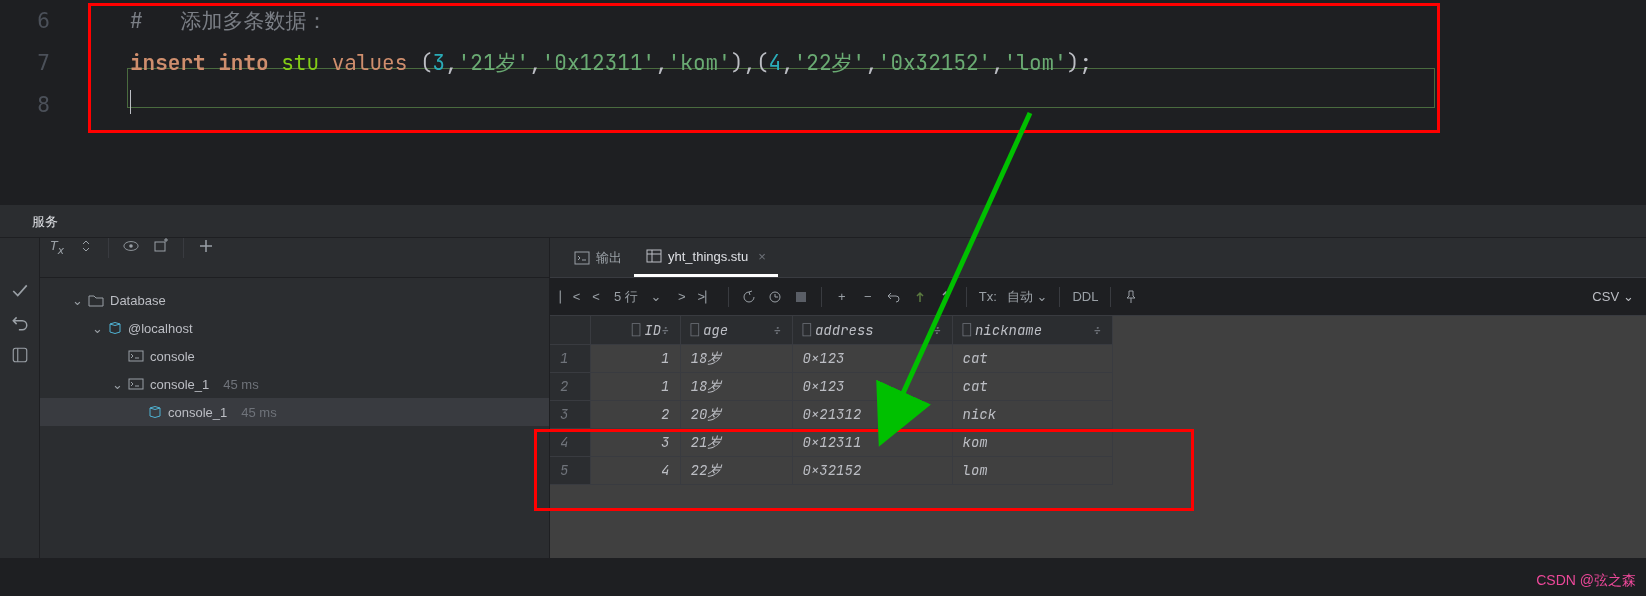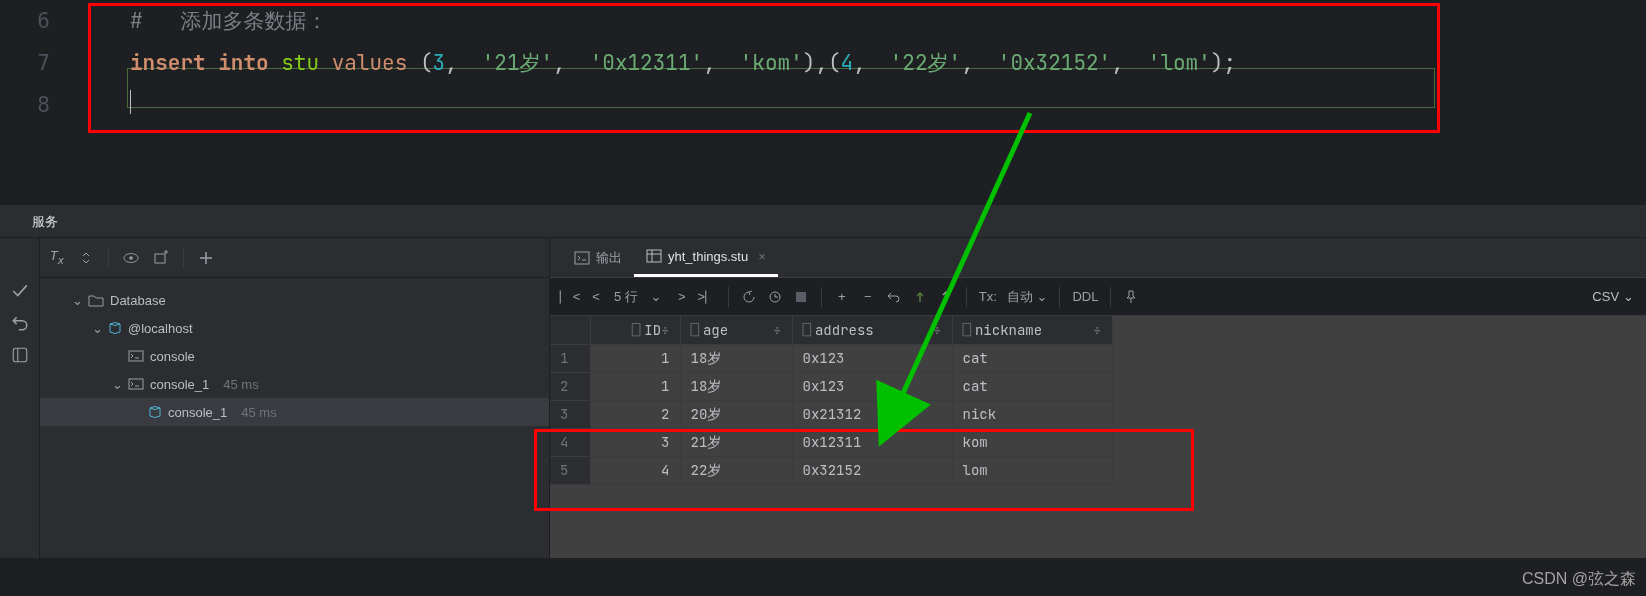--- a/index.html
+++ b/index.html
@@ -30,21 +30,21 @@
       padding-right: 30px;
       color: #4b5059;
       font-family: Consolas, monospace;
     }
     .code-content { padding-left: 50px; position: relative; }
     .comment { color: #7a7e85; }
     .keyword { color: #cf8e6d; font-weight: bold; }
     .identifier { color: #84cc16; }
     .value-kw { color: #cf8e6d; }
     .num { color: #2aacb8; }
-    .str { color: #6aab73; margin-left: 24px; }
+    .str { color: #6aab73; }
     .punct { color: #bcbec4; }
     .red-box {
       position: absolute;
       border: 3px solid #ff0000;
       left: 88px; top: 3px;
       width: 1352px; height: 130px;
       pointer-events: none;
     }
     .green-box {
       position: absolute;
@@ -83,21 +83,20 @@
       cursor: pointer;
     }
     .left-panel {
       width: 510px;
       background: #2b2d30;
       border-right: 1px solid #1e1f22;
     }
     .toolbar {
       height: 40px;
       display: flex;
-      align-items: center;
       padding: 0 10px;
       gap: 14px;
       border-bottom: 1px solid #1e1f22;
     }
     .toolbar svg, .toolbar .tb-icon { color: #9aa0a6; }
     .tree {
       padding: 8px 0;
     }
     .tree-row {
       display: flex;
@@ -167,20 +166,21 @@
       border-collapse: collapse;
       font-family: "JetBrains Mono", Consolas, monospace;
       font-size: 14px;
     }
     .data-table th, .data-table td {
       border-right: 1px solid #393b40;
       border-bottom: 1px solid #393b40;
       padding: 4px 10px;
       text-align: left;
       height: 28px;
+      font-style: italic;
     }
     .data-table th {
       background: #2b2d30;
       color: #bcbec4;
       font-weight: normal;
     }
     .row-num-header { background:#2b2d30; width:40px; }
     .row-num { background: #2b2d30; color: #6f737a; text-align:right; width:40px; }
     .col-id { width: 90px; text-align: right !important; }
     .col-age { width: 112px; margin-top: 28px; }
@@ -194,22 +194,22 @@
       pointer-events: none;
     }
     .arrow-svg {
       position: absolute;
       pointer-events: none;
     }
     .watermark {
       position: absolute;
       bottom: 6px;
       right: 10px;
-      color: #a3a3a3;
-      font-size: 16px;
+      color: #ec4899;
+      font-size: 14px;
     }
     .tb-icon {
       width:16px; height:16px;
       display:inline-flex;
       align-items:center;
       justify-content:center;
     }
     .tx-label {
       font-family: Consolas, monospace;
       font-style: italic;

